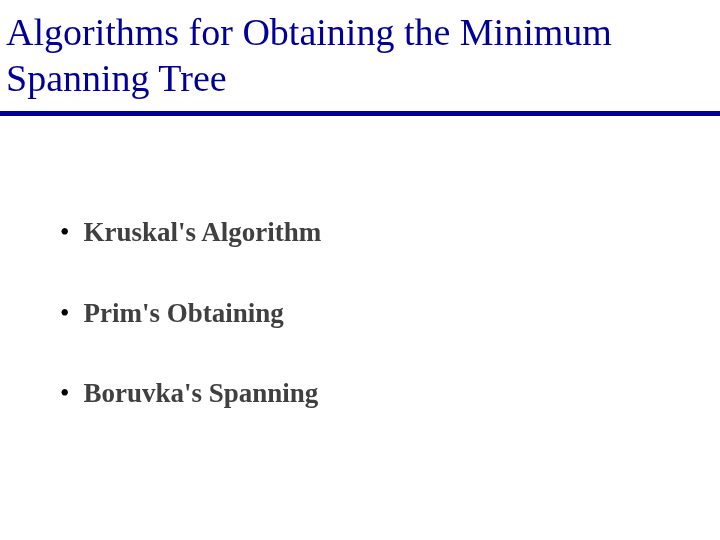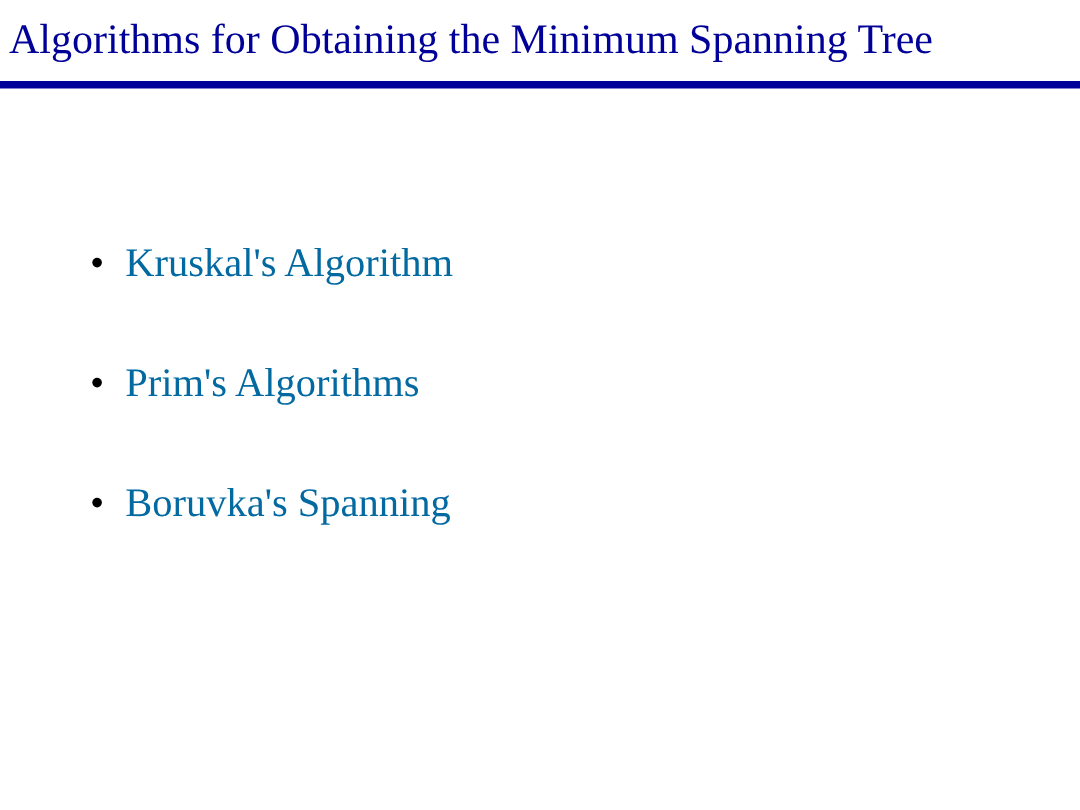--- a/index.html
+++ b/index.html
@@ -14,21 +14,21 @@
       font-family: "Times New Roman", Times, serif;
       overflow: hidden;
     }
     .slide {
       width: 100%;
       height: 100%;
       position: relative;
     }
     .title {
       color: #000099;
-      font-size: 28px;
+      font-size: 38px;
       font-weight: normal;
       padding: 10px 6px 8px 6px;
       line-height: 1.2;
     }
     .underline {
       height: 5px;
       background: #000099;
       width: 100%;
       margin-top: 2px;
     }
@@ -41,37 +41,38 @@
       margin-bottom: 48px;
     }
     .bullet {
       font-size: 27px;
       color: #000000;
       margin-right: 14px;
       line-height: 1.2;
     }
     .bullet-text {
       font-size: 27px;
-      color: #0369a1;
+      color: #404040;
       line-height: 1.2;
+      font-weight: bold;
     }
   </style>
 </head>
 <body>
 
 <div class="slide">
   <div class="title">Algorithms for Obtaining the Minimum Spanning Tree</div>
   <div class="underline"></div>
   <div class="content">
     <div class="bullet-item">
       <span class="bullet">•</span>
       <span class="bullet-text">Kruskal's Algorithm</span>
     </div>
     <div class="bullet-item">
       <span class="bullet">•</span>
-      <span class="bullet-text">Prim's Algorithms</span>
+      <span class="bullet-text">Prim's Obtaining</span>
     </div>
     <div class="bullet-item">
       <span class="bullet">•</span>
       <span class="bullet-text">Boruvka's Spanning</span>
     </div>
   </div>
 </div>
 
 </body></html>

